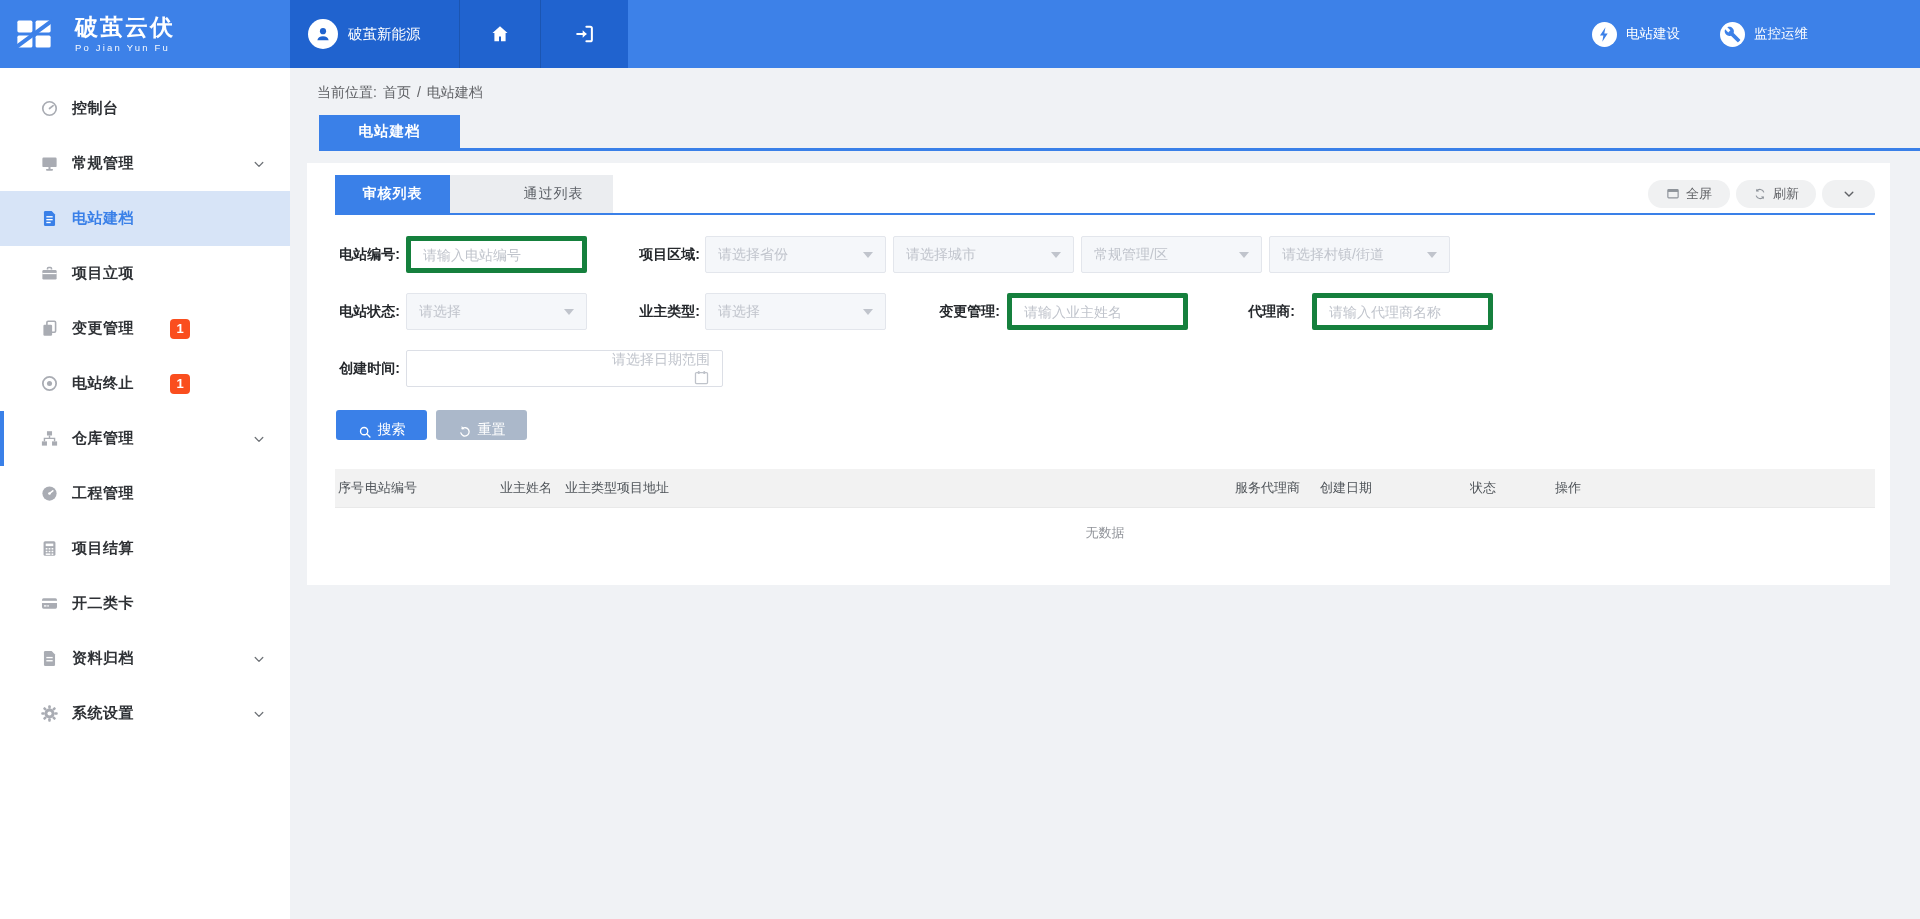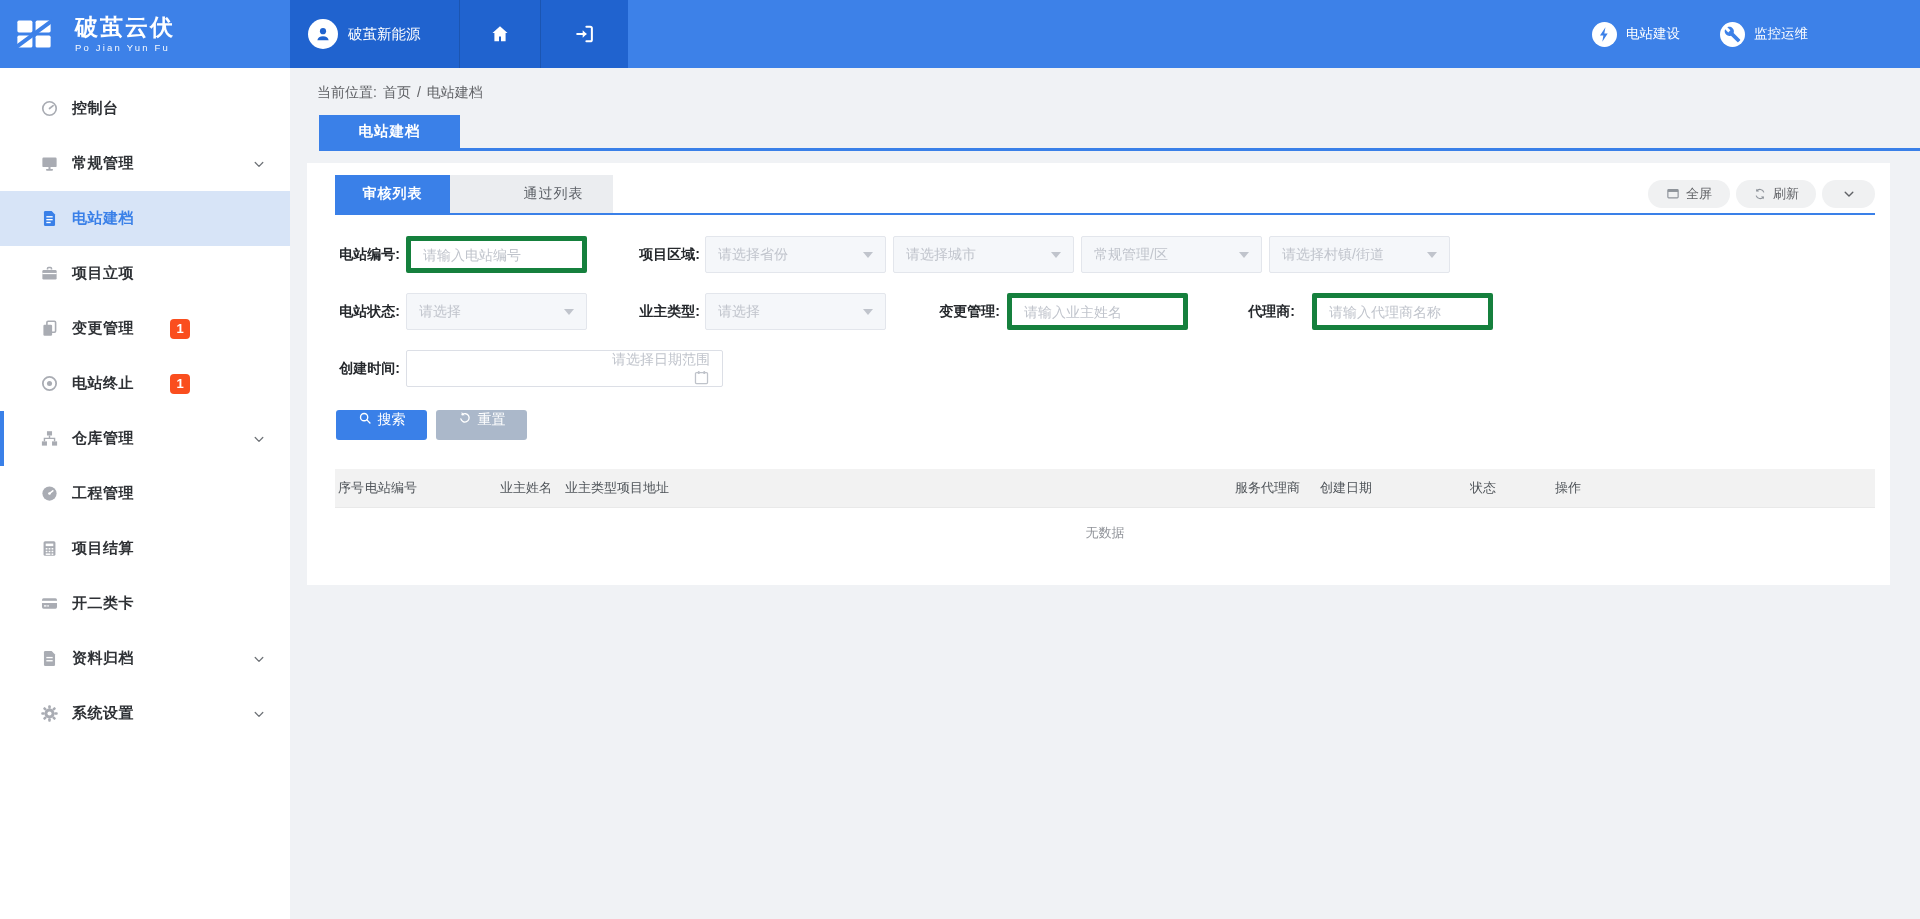--- a/index.html
+++ b/index.html
@@ -68,21 +68,21 @@
   .f-input{position:absolute;height:37px;box-sizing:border-box;border:5px solid #15803d;border-radius:2px;background:#fff;font-size:14px;color:#333;padding:0 12px;font-family:"Liberation Sans","DejaVu Sans",sans-serif;outline:none;}
   .f-input::placeholder{color:#C0C4CC;opacity:1;}
   .f-select{position:absolute;height:37px;box-sizing:border-box;border:1px solid #E3E6EC;border-radius:2px;background:#F5F7FA;display:flex;align-items:center;padding:0 12px;cursor:pointer;}
   .f-select .ph{font-size:14px;color:#C0C4CC;flex:1;white-space:nowrap;overflow:hidden;}
   .f-select .caret{display:flex;margin-left:6px;}
   .f-date{display:flex;align-items:flex-end;cursor:text;flex-direction:column;}
   .f-date .ph{font-size:14px;color:#C0C4CC;flex:1;}
   .f-date .cal{display:flex;}
 
   
-  .btn{position:absolute;top:247px;width:91px;height:30px;border:none;border-radius:3px;color:#fff;font-size:14px;display:flex;align-items:flex-start;justify-content:center;gap:6px;cursor:pointer;font-family:"Liberation Sans","DejaVu Sans",sans-serif;}
+  .btn{position:absolute;top:247px;width:91px;height:30px;border:none;border-radius:3px;color:#fff;font-size:14px;display:flex;align-items:flex-end;justify-content:center;gap:6px;cursor:pointer;font-family:"Liberation Sans","DejaVu Sans",sans-serif;}
   .btn svg{width:14px;height:14px;}
   .btn.search{left:29px;background:#3A80E8;}
   .btn.reset{left:129px;background:#ABB8CA;}
 
   
   .thead{position:absolute;left:28px;top:306px;width:1540px;height:39px;background:#F2F2F2;display:flex;align-items:center;border-bottom:1px solid #E9E9E9;box-sizing:border-box;}
   .th{font-size:13px;color:#4E5358;white-space:nowrap;overflow:hidden;box-sizing:border-box;}
   .th.c0{width:30px;padding-left:3px;}
   .th.c1{width:135px;}
   .th.c2{width:65px;}

